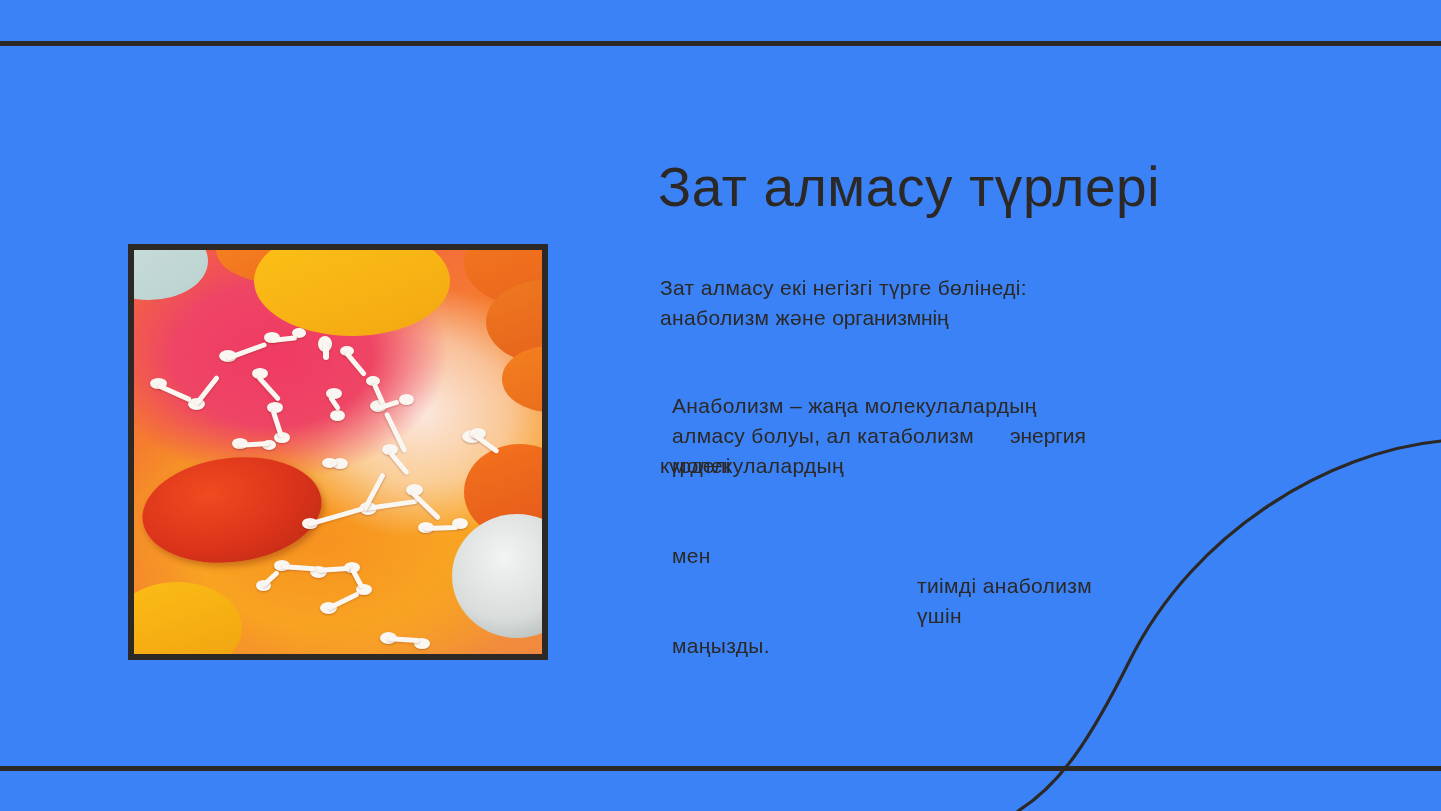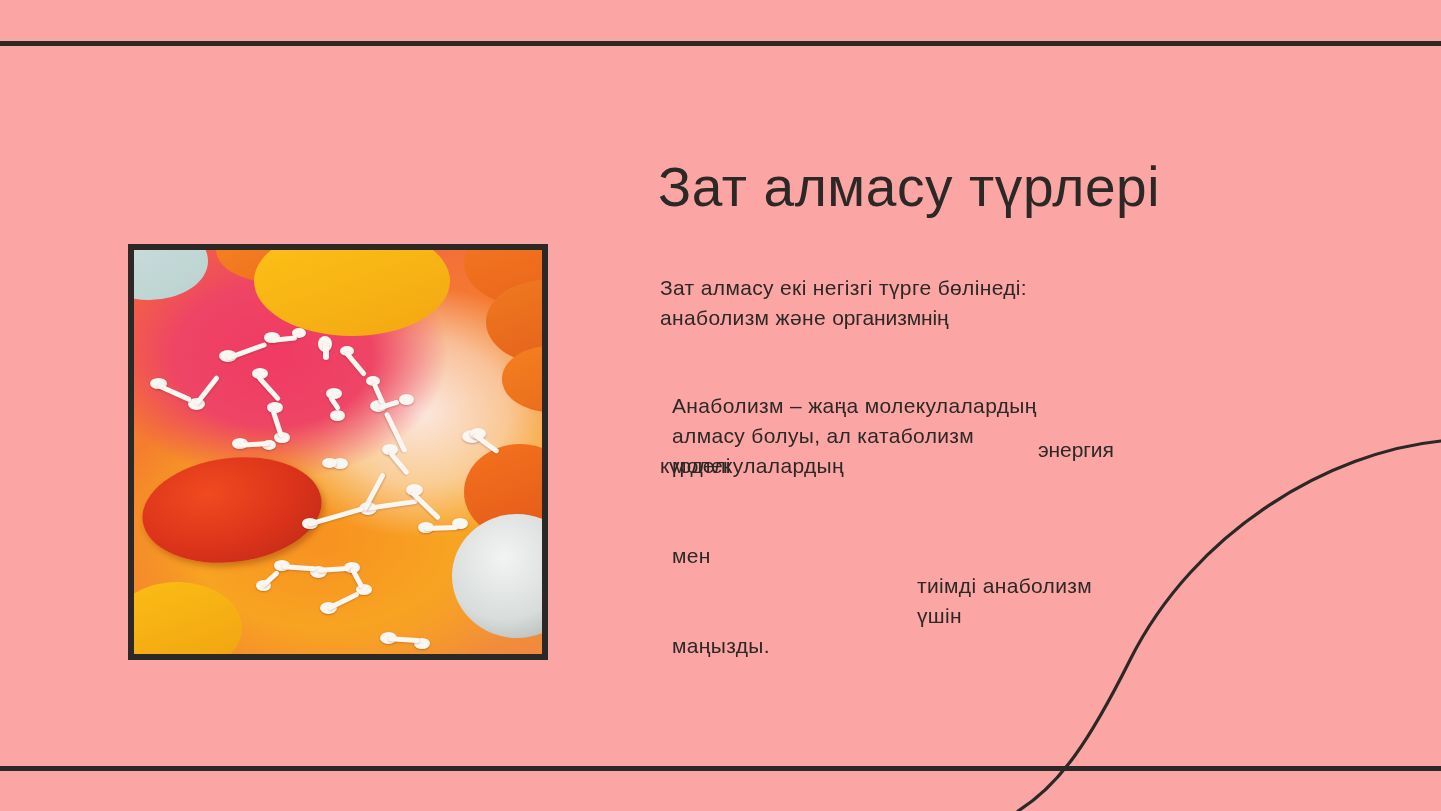--- a/index.html
+++ b/index.html
@@ -11,21 +11,21 @@
     height: 811px;
     background: #F4F1EB;
     font-family: "Liberation Sans", sans-serif;
     overflow: hidden;
     position: relative;
   }
 
   .slide {
     position: absolute;
     inset: 0;
-    background: #fca5a5;
+    background: #3b82f6;
     overflow: hidden;
     padding-left: 12px;
   }
 
   
   .rule {
     position: absolute;
     left: 0;
     width: 1441px;
     height: 5px;
@@ -129,21 +129,21 @@
     position: relative;
   }
   .overlay-line {
     position: absolute;
     white-space: nowrap;
     color: #2B2825;
     font-size: 21px;
     line-height: 30px;
     letter-spacing: -0.1px;
   }
-  .ov-energia   { left: 350px; top: 44px; margin-left: 28px; }
+  .ov-energia   { left: 350px; top: 30px; }
   .ov-kurdeli   { left: 0px;   top: 60px; }
 
   .indented-1 { padding-left: 245px; }
   .indented-2 { padding-left: 245px; }
 </style>
 </head>
 <body>
 
 <div class="slide">
 

